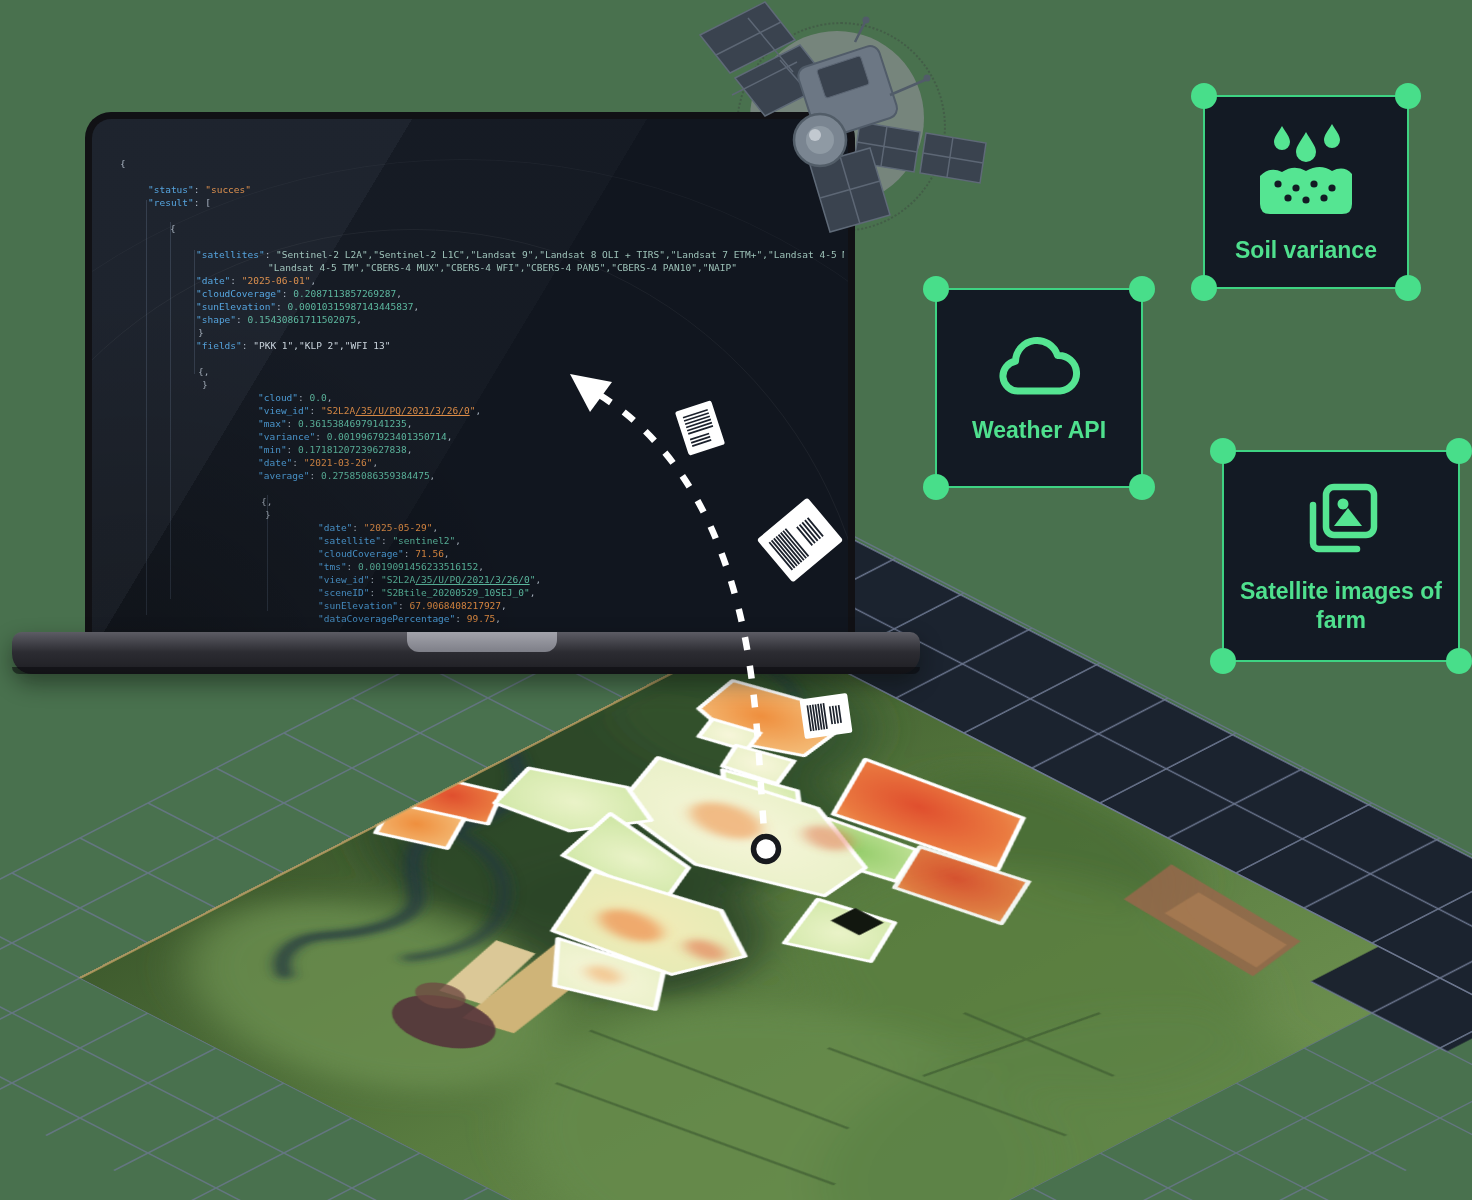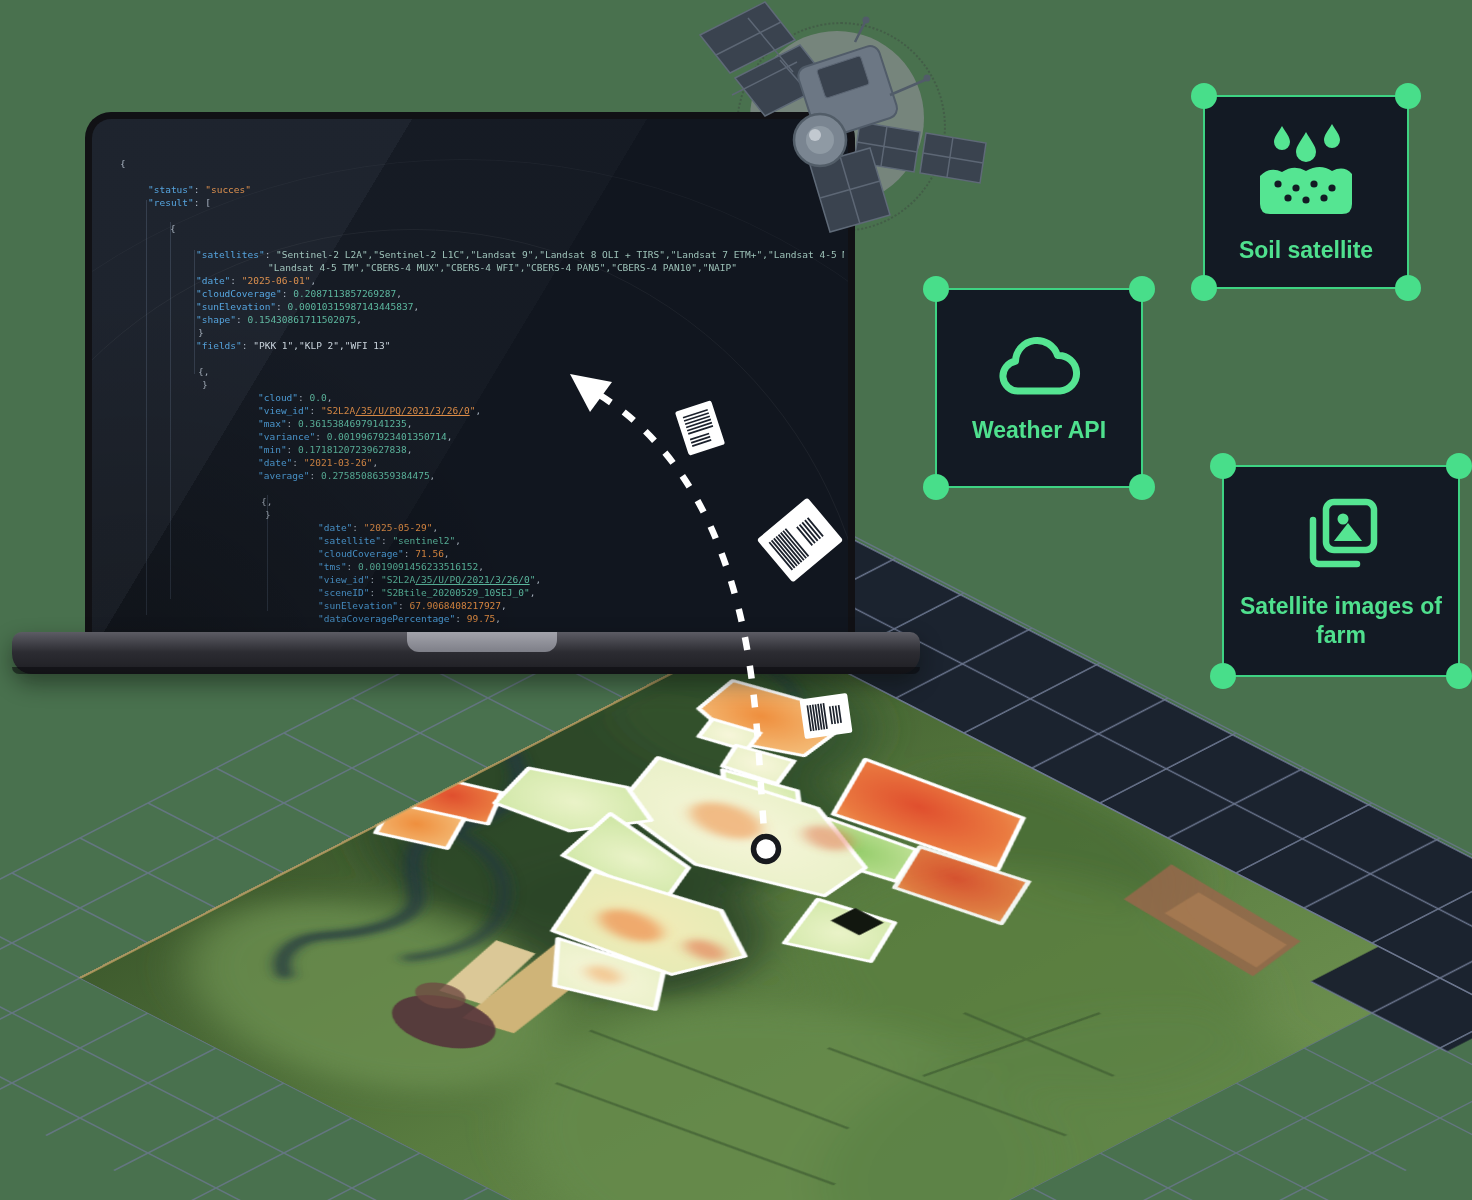--- a/index.html
+++ b/index.html
@@ -49,21 +49,21 @@
 
   #satellite-svg{position:absolute;left:680px;top:0;z-index:4;pointer-events:none;}
   #overlay-svg{position:absolute;left:0;top:0;z-index:5;pointer-events:none;}
 
   
   .card{position:absolute;box-sizing:border-box;background:#131a24;border:2px solid #3ed383;
         border-radius:6px;display:flex;flex-direction:column;align-items:center;
         justify-content:center;gap:16px;z-index:6;}
   .card-soil{left:1203px;top:95px;width:206px;height:194px;}
   .card-weather{left:935px;top:288px;width:208px;height:200px;}
-  .card-satimg{left:1222px;top:465px;width:238px;height:212px;padding:4px 14px;}
+  .card-satimg{left:1222px;top:450px;width:238px;height:212px;padding:4px 14px;}
   .handle{position:absolute;width:26px;height:26px;border-radius:50%;background:#48de8a;}
   .h-tl{left:-14px;top:-14px;} .h-tr{right:-14px;top:-14px;}
   .h-bl{left:-14px;bottom:-14px;} .h-br{right:-14px;bottom:-14px;}
   .card-label{color:#4fe08e;font-weight:bold;font-size:23px;text-align:center;line-height:1.25;}
   .card-icon{display:block;}
 </style>
 </head>
 <body>
 
 <div class="halo"></div>
@@ -277,21 +277,21 @@
     <g fill="#131a24">
       <circle cx="-28" cy="6" r="3.6"></circle>
         <circle cx="-10" cy="10" r="3.6"></circle>
       <circle cx="8" cy="6" r="3.6"></circle>
         <circle cx="26" cy="10" r="3.6"></circle>
       <circle cx="-18" cy="20" r="3.6"></circle>
         <circle cx="0" cy="22" r="3.6"></circle>
         <circle cx="18" cy="20" r="3.6"></circle>
     </g>
   </svg>
-  <div class="card-label">Soil satellite</div>
+  <div class="card-label">Soil variance</div>
 </div>
 
 <div class="card card-weather">
   <span class="handle h-tl"></span>
   <span class="handle h-tr"></span>
   <span class="handle h-bl"></span>
   <span class="handle h-br"></span>
   <svg class="card-icon" width="92" height="68" viewBox="0 0 92 68" fill="none" stroke="#55e592" stroke-width="7" stroke-linejoin="round" stroke-linecap="round">
     <path d="M25 59 A15 15 0 0 1 22.5 29.2 A21.5 21.5 0 0 1 64.5 23.5 A15.5 15.5 0 0 1 67 59 Z"></path>
   </svg>

